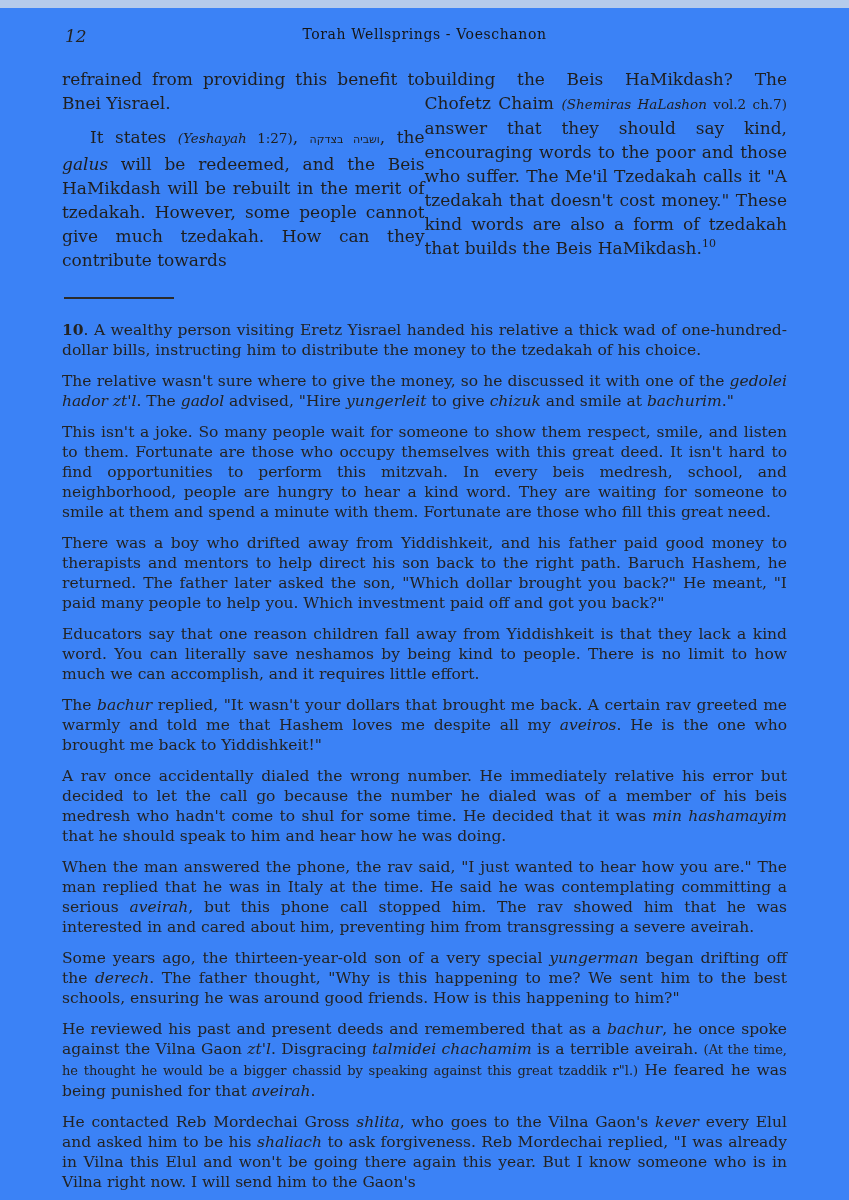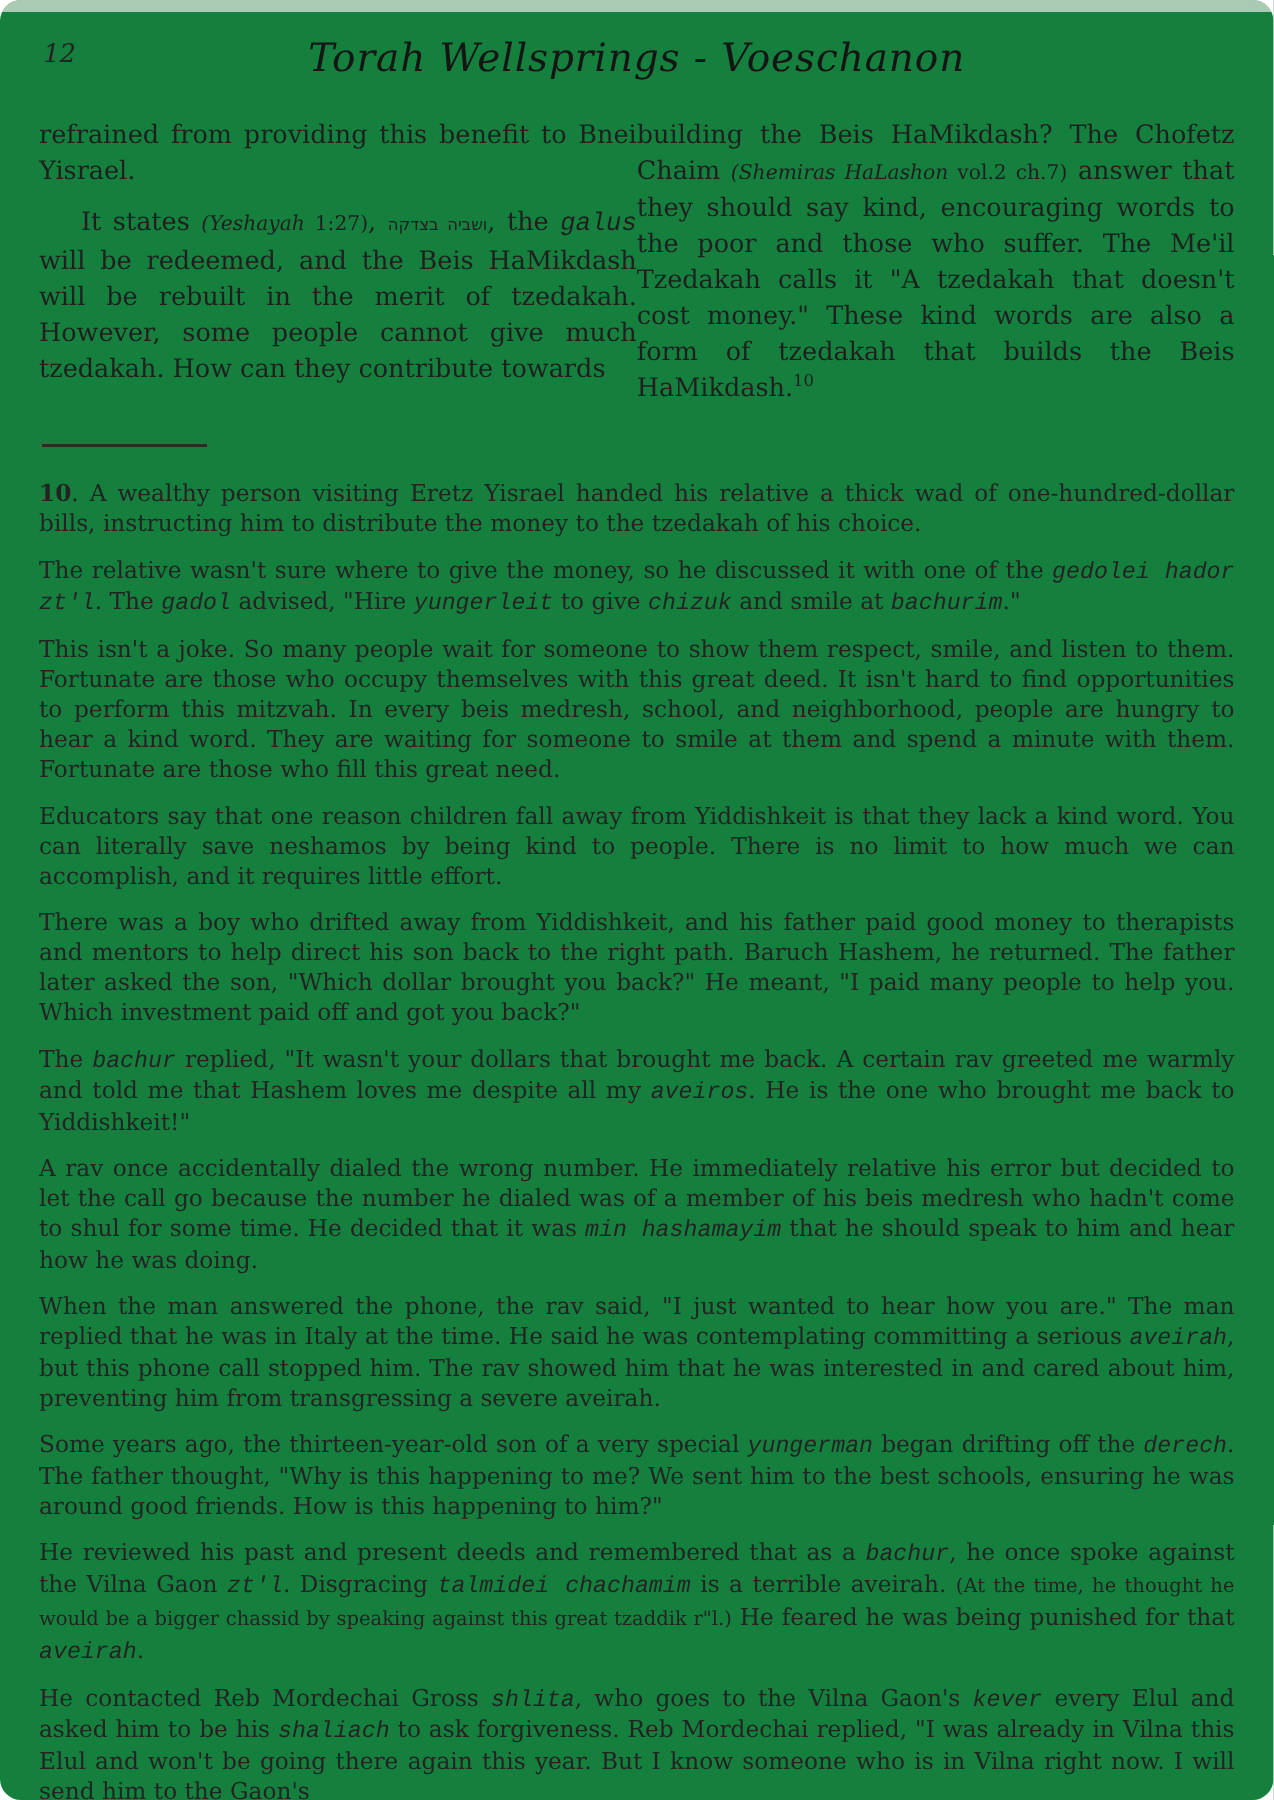--- a/index.html
+++ b/index.html
@@ -1,26 +1,25 @@
 <!DOCTYPE html>
 <html><head>
 <meta charset="utf-8">
 <style>
   html, body { margin: 0; padding: 0; background: #ffffff; }
   .page {
     position: relative;
     width: 849px;
     height: 1200px;
     box-sizing: border-box;
-    padding: 0 26px;
-    background: #15803d;
+    padding: 0 62px;
+    background: #3b82f6;
     overflow: hidden;
     font-family: "DejaVu Serif", serif;
     color: #1f1f1f;
-    border-radius: 14px;
   }
   .scan-edge {
     position: absolute;
     top: 0; left: 0; right: 0;
     height: 8px;
     background: #e9e9e7;
     opacity: 0.7;
   }
   header {
     position: relative;
@@ -29,22 +28,21 @@
   }
   .page-number {
     position: absolute;
     left: 3px;
     top: 26px;
     font-style: italic;
     font-size: 17px;
     color: #222;
   }
   .page-title {
-    font-style: italic;
-    font-size: 26px;
+    font-size: 14px;
     letter-spacing: 0.6px;
     color: #151515;
   }
   .columns {
     display: flex;
     margin-top: 24px;
     text-align: justify;
     font-size: 17px;
     line-height: 24px;
   }
@@ -59,21 +57,21 @@
     margin: 25px 0 0 2px;
   }
   .footnote {
     margin-top: 21px;
     font-size: 15.5px;
     line-height: 20px;
     text-align: justify;
     color: #232323;
   }
   .footnote p { margin: 0 0 11px 0; }
-  .s-i { font-style: italic; font-family: Liberation Mono, monospace; }
+  .s-i { font-style: italic; }
   .s-b { font-weight: bold; }
   .s-cite-i { font-style: italic; font-size: 13.5px; margin-top: 21px; }
   .s-cite-r { font-size: 13.5px; }
   .s-small { font-size: 13px; }
   .s-sup { vertical-align: super; font-size: 11px; line-height: 0; }
   .s-hebrew { font-family: "DejaVu Sans", sans-serif; font-size: 11px; }
 </style>
 </head>
 <body>
 
@@ -94,22 +92,22 @@
         <p><span>building the Beis HaMikdash? The Chofetz Chaim </span><span class="s-cite-i">(Shemiras HaLashon </span><span class="s-cite-r">vol.2 ch.7)</span><span> answer that they should say kind, encouraging words to the poor and those who suffer. The Me'il Tzedakah calls it "A tzedakah that doesn't cost money." These kind words are also a form of tzedakah that builds the Beis HaMikdash.</span><span class="s-sup">10</span></p>
       </div>
   </main>
 
   <hr class="fn-rule">
 
   <section class="footnote">
       <p><span class="s-b">10</span><span>. A wealthy person visiting Eretz Yisrael handed his relative a thick wad of one-hundred-dollar bills, instructing him to distribute the money to the tzedakah of his choice.</span></p>
       <p><span>The relative wasn't sure where to give the money, so he discussed it with one of the </span><span class="s-i">gedolei hador zt'l</span><span>. The </span><span class="s-i">gadol</span><span> advised, "Hire </span><span class="s-i">yungerleit</span><span> to give </span><span class="s-i">chizuk</span><span> and smile at </span><span class="s-i">bachurim</span><span>."</span></p>
       <p><span>This isn't a joke. So many people wait for someone to show them respect, smile, and listen to them. Fortunate are those who occupy themselves with this great deed. It isn't hard to find opportunities to perform this mitzvah. In every beis medresh, school, and neighborhood, people are hungry to hear a kind word. They are waiting for someone to smile at them and spend a minute with them. Fortunate are those who fill this great need.</span></p>
+      <p><span>There was a boy who drifted away from Yiddishkeit, and his father paid good money to therapists and mentors to help direct his son back to the right path. Baruch Hashem, he returned. The father later asked the son, "Which dollar brought you back?" He meant, "I paid many people to help you. Which investment paid off and got you back?"</span></p>
       <p><span>Educators say that one reason children fall away from Yiddishkeit is that they lack a kind word. You can literally save neshamos by being kind to people. There is no limit to how much we can accomplish, and it requires little effort.</span></p>
-      <p><span>There was a boy who drifted away from Yiddishkeit, and his father paid good money to therapists and mentors to help direct his son back to the right path. Baruch Hashem, he returned. The father later asked the son, "Which dollar brought you back?" He meant, "I paid many people to help you. Which investment paid off and got you back?"</span></p>
       <p><span>The </span><span class="s-i">bachur</span><span> replied, "It wasn't your dollars that brought me back. A certain rav greeted me warmly and told me that Hashem loves me despite all my </span><span class="s-i">aveiros</span><span>. He is the one who brought me back to Yiddishkeit!"</span></p>
       <p><span>A rav once accidentally dialed the wrong number. He immediately relative his error but decided to let the call go because the number he dialed was of a member of his beis medresh who hadn't come to shul for some time. He decided that it was </span><span class="s-i">min hashamayim</span><span> that he should speak to him and hear how he was doing.</span></p>
       <p><span>When the man answered the phone, the rav said, "I just wanted to hear how you are." The man replied that he was in Italy at the time. He said he was contemplating committing a serious </span><span class="s-i">aveirah</span><span>, but this phone call stopped him. The rav showed him that he was interested in and cared about him, preventing him from transgressing a severe aveirah.</span></p>
       <p><span>Some years ago, the thirteen-year-old son of a very special </span><span class="s-i">yungerman</span><span> began drifting off the </span><span class="s-i">derech</span><span>. The father thought, "Why is this happening to me? We sent him to the best schools, ensuring he was around good friends. How is this happening to him?"</span></p>
       <p><span>He reviewed his past and present deeds and remembered that as a </span><span class="s-i">bachur</span><span>, he once spoke against the Vilna Gaon </span><span class="s-i">zt'l</span><span>. Disgracing </span><span class="s-i">talmidei chachamim</span><span> is a terrible aveirah. </span><span class="s-small">(At the time, he thought he would be a bigger chassid by speaking against this great tzaddik r"l.)</span><span> He feared he was being punished for that </span><span class="s-i">aveirah</span><span>.</span></p>
       <p><span>He contacted Reb Mordechai Gross </span><span class="s-i">shlita</span><span>, who goes to the Vilna Gaon's </span><span class="s-i">kever</span><span> every Elul and asked him to be his </span><span class="s-i">shaliach</span><span> to ask forgiveness. Reb Mordechai replied, "I was already in Vilna this Elul and won't be going there again this year. But I know someone who is in Vilna right now. I will send him to the Gaon's </span></p>
     </section>
 </div>
 
 </body></html>

